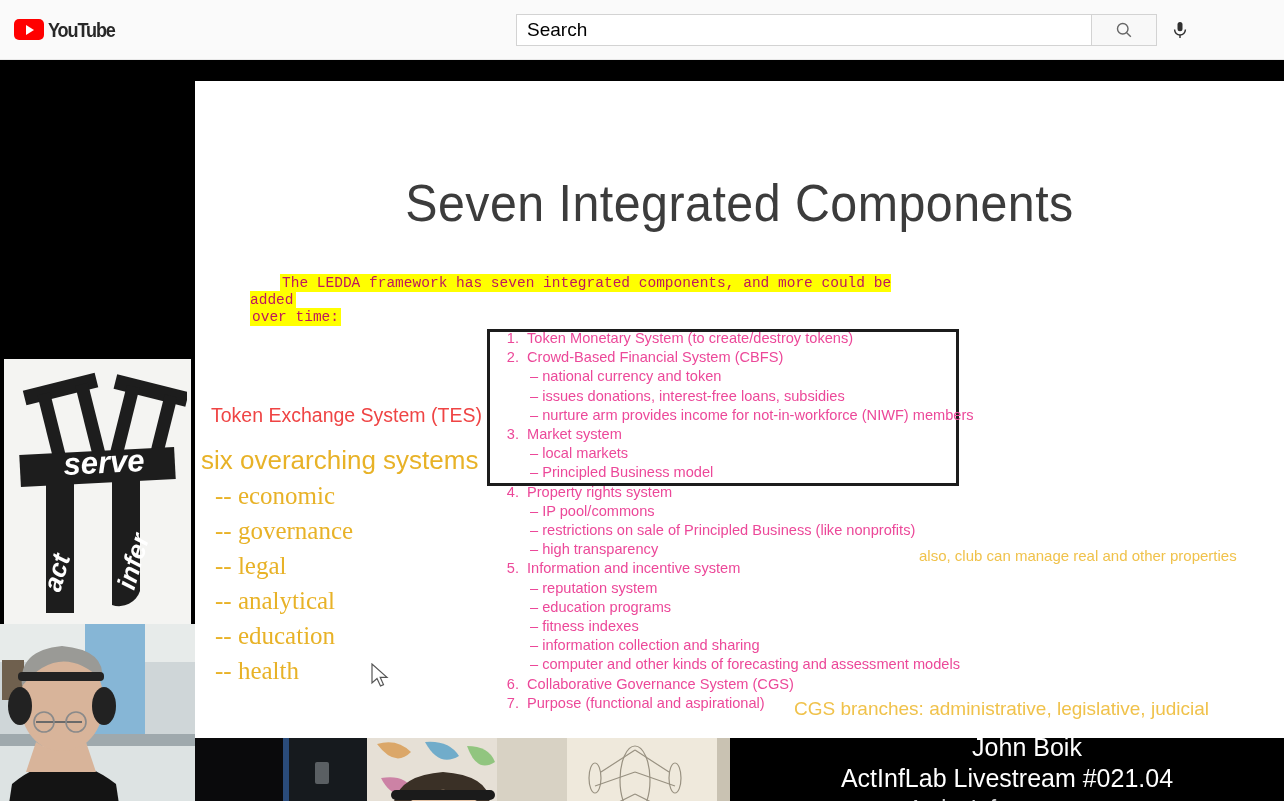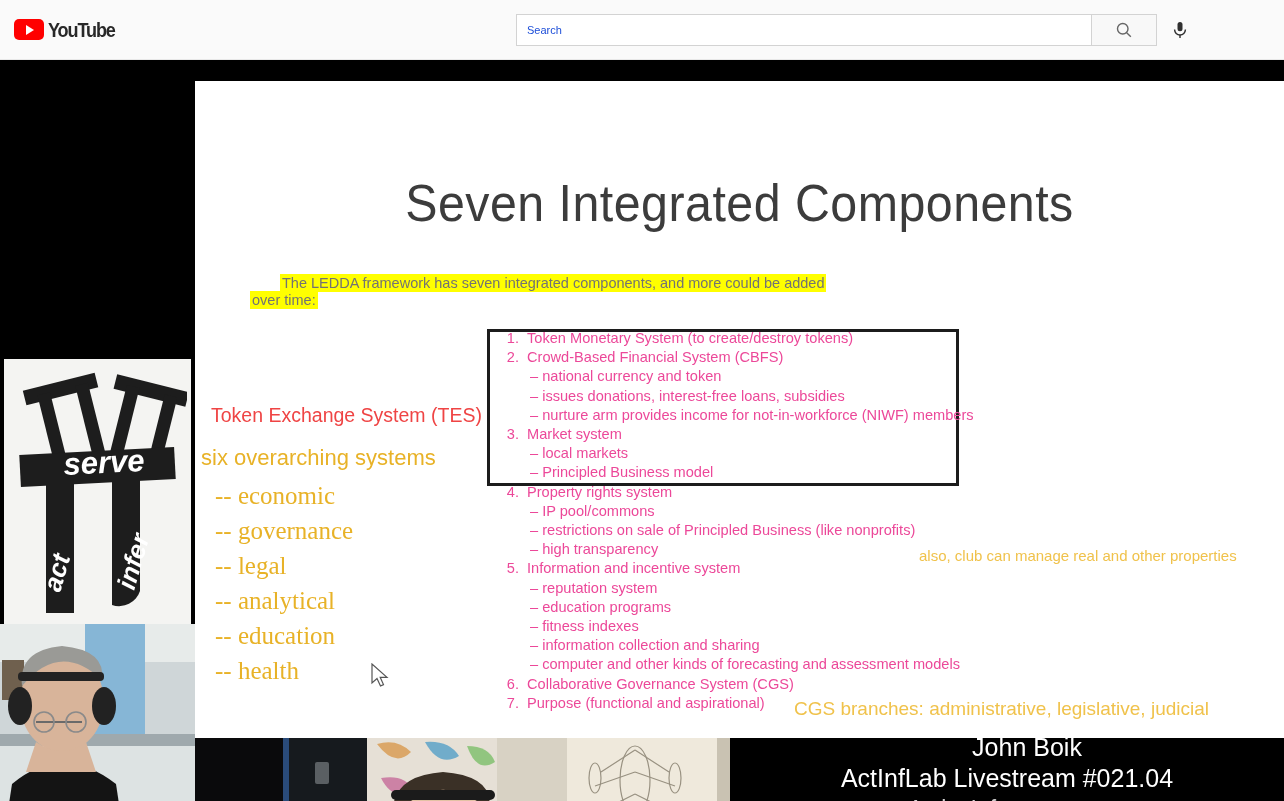--- a/index.html
+++ b/index.html
@@ -30,21 +30,21 @@
   .yt-word {
     font-family:"Liberation Sans", sans-serif;
     font-weight:bold; font-size:21px; letter-spacing:-1.3px;
     color:#282828; margin-left:4px; transform:scaleX(0.86); transform-origin:left center;
   }
   .search-wrap { position:absolute; left:516px; top:14px; display:flex; height:32px; }
   .search-input-box {
     width:575px; height:32px; border:1px solid #d3d3d3; border-right:none;
     background:#fff; display:flex; align-items:center; padding-left:10px;
   }
-  .search-input-box .ph { color:#1d4ed8; font-size:11px; }
+  .search-input-box .ph { color:#000000; font-size:19px; }
   .search-btn {
     width:66px; height:32px; border:1px solid #d3d3d3; background:#f8f8f8;
     display:flex; align-items:center; justify-content:center; cursor:pointer;
   }
   .mic-btn {
     position:absolute; left:1163px; top:14px; width:34px; height:32px;
     display:flex; align-items:center; justify-content:center; cursor:pointer;
   }
 
   
@@ -72,34 +72,34 @@
     background:#ffffff; overflow:hidden;
   }
   .slide-title {
     position:absolute; left:0; top:92px; width:1089px; text-align:center;
     font-family:"Liberation Sans", sans-serif;
     font-size:52px; color:#3c3c3c; letter-spacing:0.5px;
     transform:scaleX(0.93); transform-origin:center;
   }
   .hl-block {
     position:absolute; left:55px; top:194px; width:660px;
-    font-family:Liberation Sans, sans-serif; font-size:14.5px; color:#737373;
+    font-family:Liberation Mono, monospace; font-size:14.5px; color:#be185d;
     line-height:17px;
   }
   .hl { background:#ffff00; padding:1px 2px; }
   .hl-indent { display:inline-block; width:30px; }
 
   
   .tes-label {
     position:absolute; left:16px; top:323px;
     color:#ef4444; font-size:19.5px;
   }
   .six-sys {
     position:absolute; left:6px; top:364px;
-    color:#e8b227; font-size:22px;
+    color:#e8b227; font-size:26px;
   }
   .six-item {
     position:absolute; left:20px; color:#e8b227; font-size:25px;font-family:Liberation Serif, serif;
   }
 
   
   .list-box {
     position:absolute; left:292px; top:248px; width:472px; height:157px;
     border:3px solid #1c1c1c;
   }

